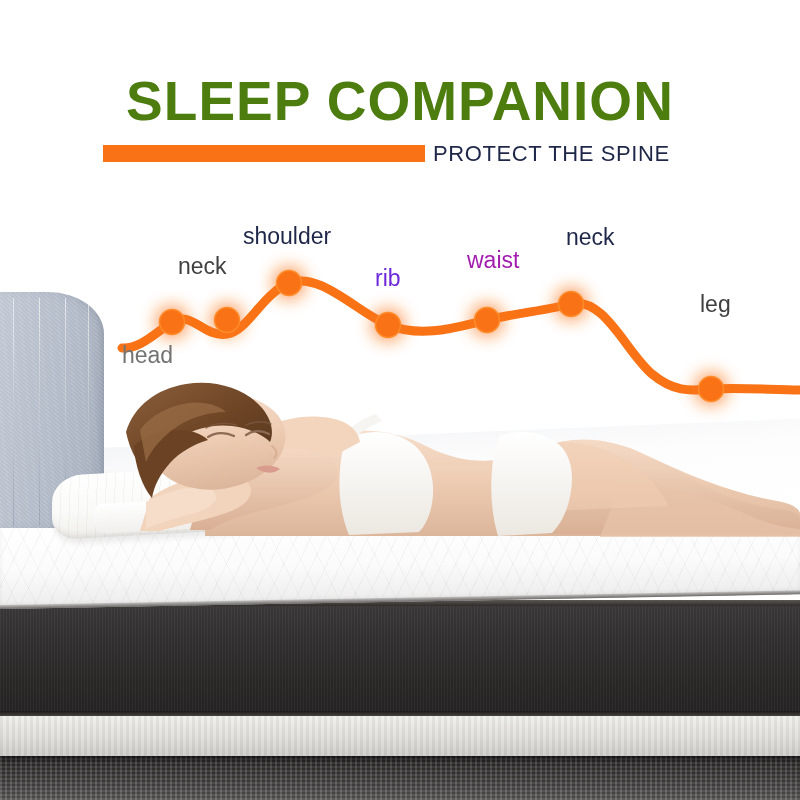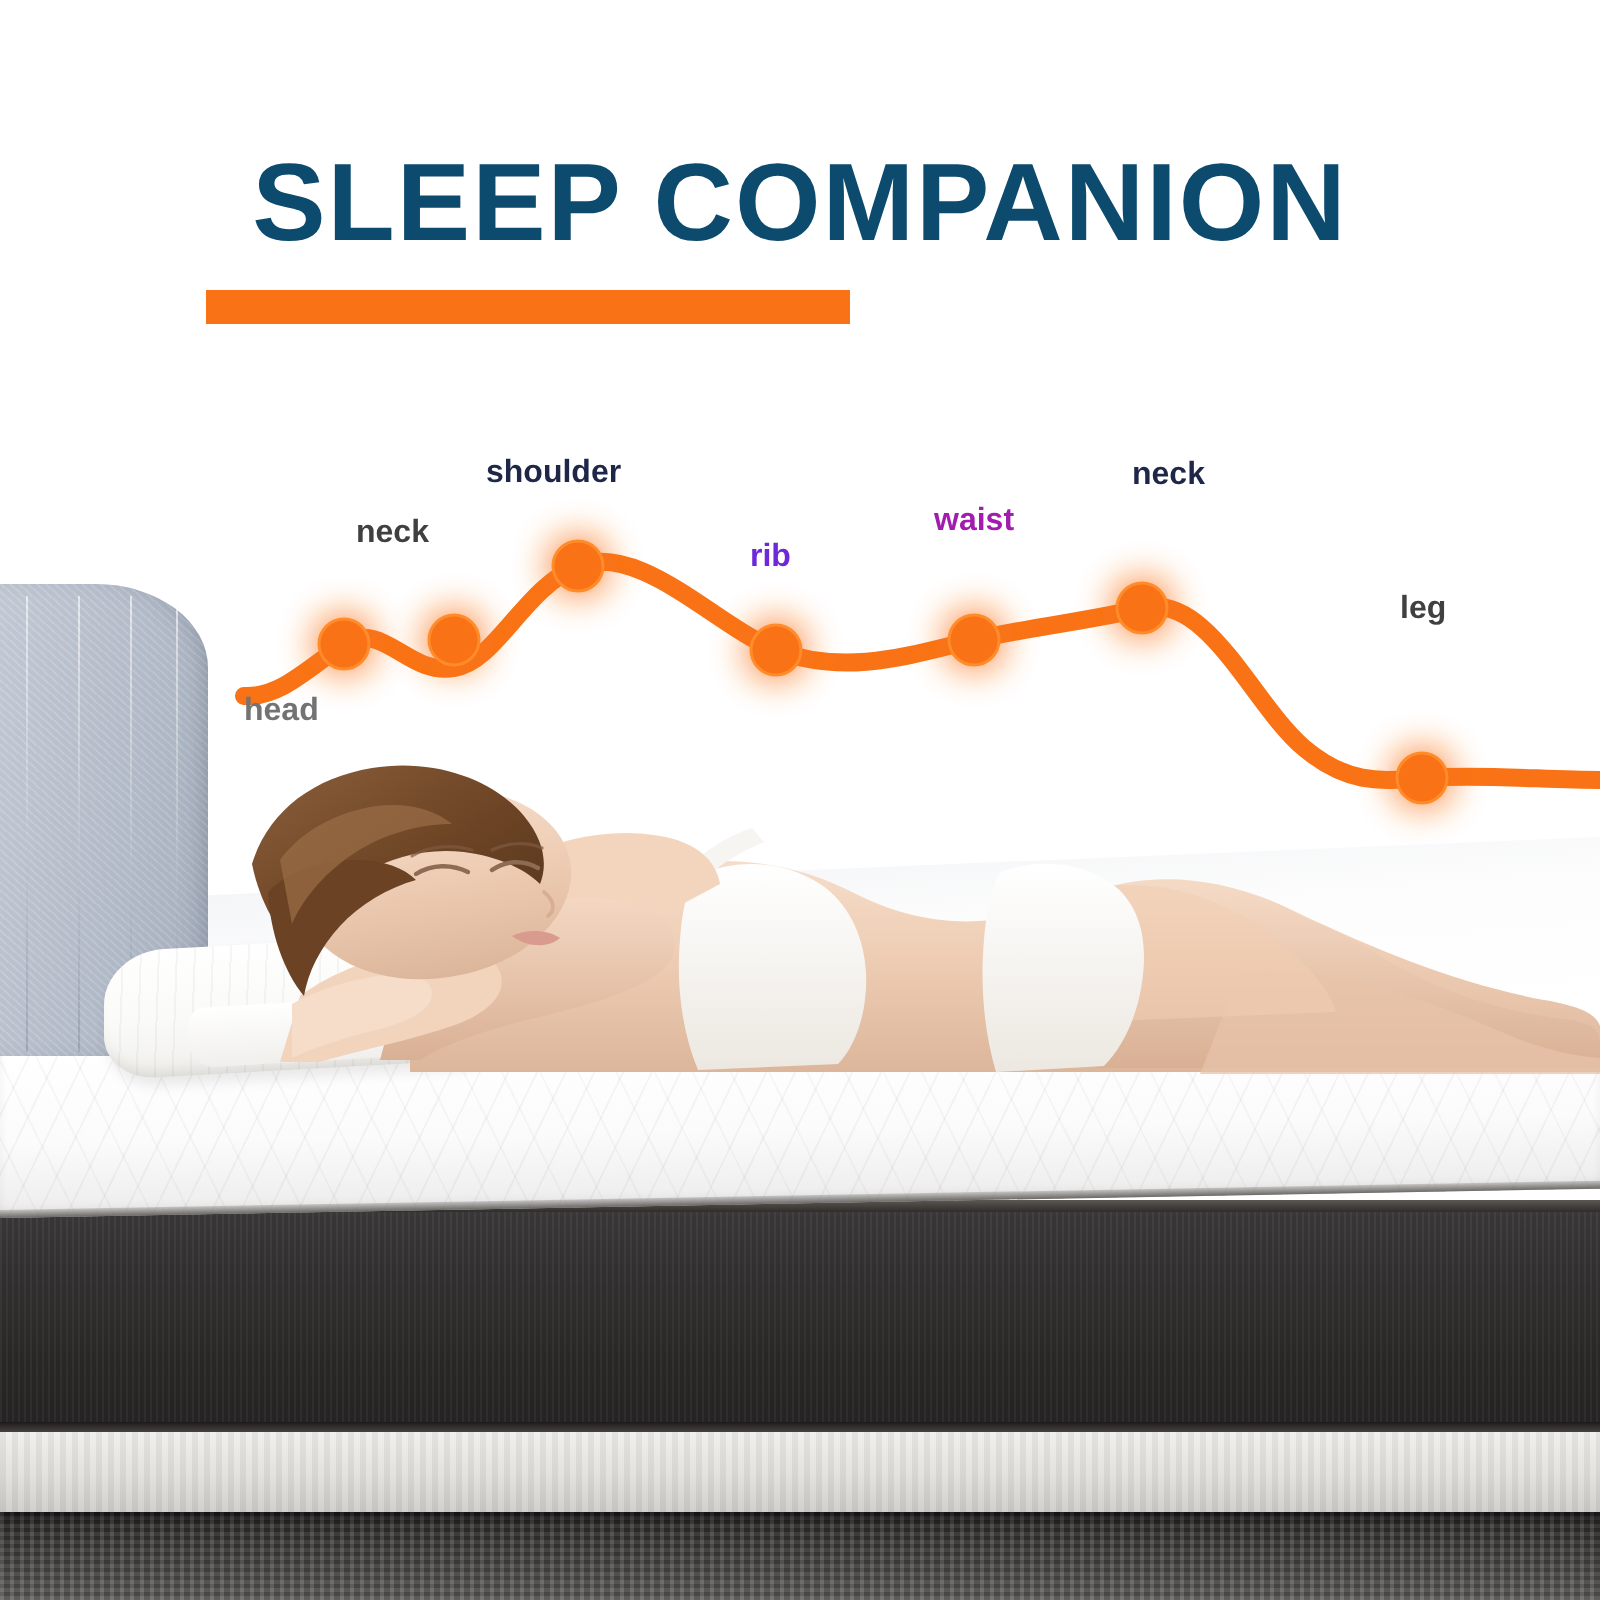--- a/index.html
+++ b/index.html
@@ -8,40 +8,40 @@
     font-family:"Liberation Sans","DejaVu Sans",sans-serif;
     background:#ffffff;
   }
   #poster{position:relative;width:800px;height:800px;overflow:hidden;background:#fff;}
 
   
   .header{position:absolute;left:0;top:0;width:800px;height:190px;z-index:40;}
   .title{
     position:absolute;left:0;top:72px;width:800px;text-align:center;
     font-size:55px;line-height:58px;font-weight:bold;letter-spacing:1.0px;
-    color:#0c4a6e;white-space:nowrap;
+    color:#4d7c0f;white-space:nowrap;
   }
   .subrow{position:absolute;left:103px;top:141px;width:590px;height:26px;}
   .orangebar{
     position:absolute;left:0;top:4px;width:322px;height:17px;background:#f97316;
   }
   .subtitle{
     position:absolute;left:330px;top:0px;width:260px;
     font-size:22px;line-height:26px;letter-spacing:0.6px;
     color:#1e2748;white-space:nowrap;text-align:left;
   }
 
   
   .curvewrap{position:absolute;left:0;top:0;width:800px;height:800px;z-index:30;pointer-events:none;}
   .curvewrap svg{display:block;width:800px;height:800px;}
 
   .labels{position:absolute;left:0;top:0;width:800px;height:800px;z-index:35;}
   .lbl{
-    position:absolute;color:#1e2748;font-size:16px;line-height:25px;
-    white-space:nowrap;font-weight:bold;
+    position:absolute;color:#1e2748;font-size:23px;line-height:25px;
+    white-space:nowrap;font-weight:normal;
   }
 
   
   .scene{position:absolute;left:0;top:0;width:800px;height:800px;z-index:10;overflow:hidden;}
 
   
   .floor{
     position:absolute;left:0;top:748px;width:800px;height:52px;
     background:
       repeating-linear-gradient(90deg, rgba(255,255,255,.10) 0 2px, rgba(0,0,0,.10) 2px 5px),
@@ -293,16 +293,17 @@
       <div class="lbl" style="left: 375px; top: 266px; color: #6d28d9;">rib</div>
       <div class="lbl" style="left: 467px; top: 248px; color: #a21caf;">waist</div>
       <div class="lbl" style="left: 566px; top: 225px; color: rgb(30, 39, 72);">neck</div>
       <div class="lbl" style="left: 700px; top: 292px; color: #404040;">leg</div>
     </div>
 
   <div class="header">
     <div class="title">SLEEP COMPANION</div>
     <div class="subrow">
       <div class="orangebar"></div>
+      <div class="subtitle">PROTECT THE SPINE</div>
     </div>
   </div>
 
 </div>
 
 </body></html>

